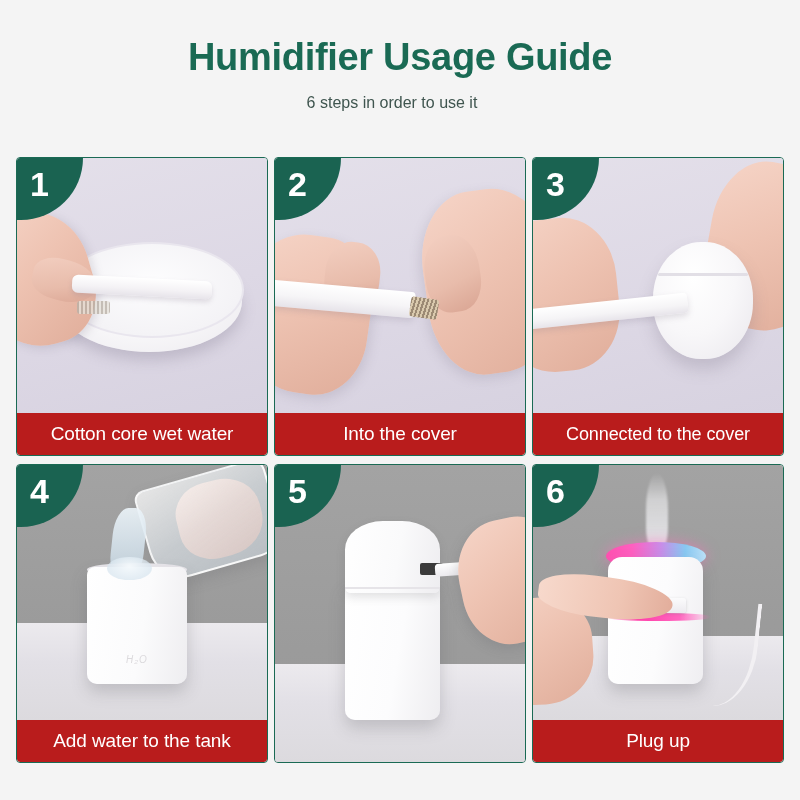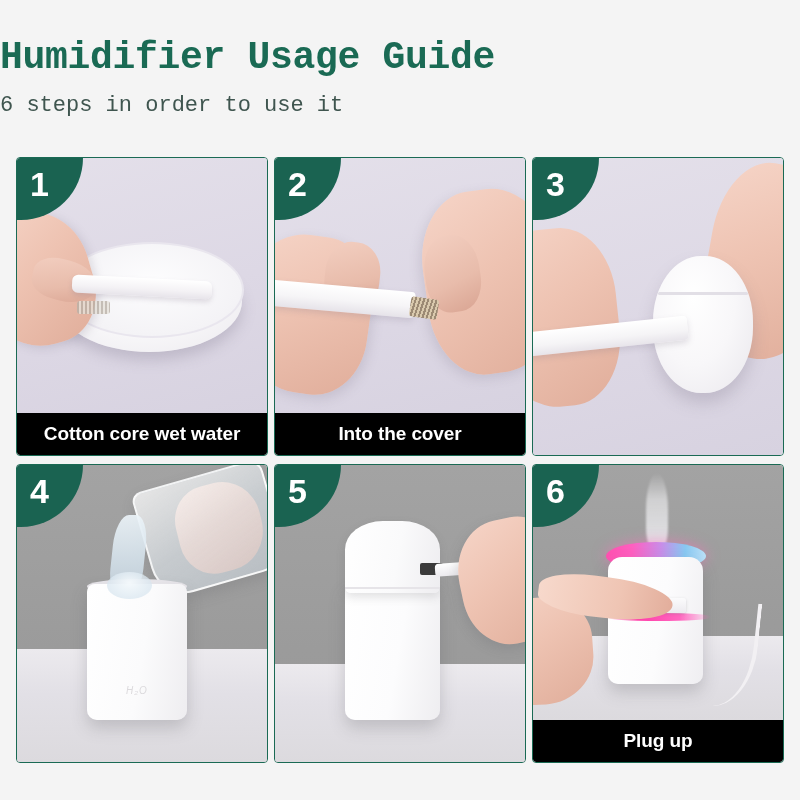--- a/index.html
+++ b/index.html
@@ -5,27 +5,27 @@
   html,body{margin:0;padding:0;}
   body{
     width:800px;height:800px;
     background:#f4f4f4;
     font-family:"Liberation Sans", sans-serif;
     overflow:hidden;
   }
   .page{position:relative;width:800px;height:800px;box-sizing:border-box;}
 
   
-  .header{padding-top:38px;font-family:Liberation Mono, monospace;}
+  .header{padding-top:38px;text-align:center;}
   .title{
     font-size:38px;font-weight:bold;color:#1a6a54;
     letter-spacing:-0.3px;line-height:1.05;margin:0;
   }
   .subtitle{
-    margin:16px 16px 0 0;font-size:22px;color:#3f554f;line-height:1.1;
+    margin:16px 16px 0 0;font-size:16px;color:#3f554f;line-height:1.1;
   }
 
   
   .grid{
     position:absolute;left:16px;top:157px;
     width:768px;
     display:grid;
     grid-template-columns:repeat(3,1fr);
     grid-template-rows:repeat(2,299px);
     column-gap:6px;row-gap:8px;
@@ -50,24 +50,24 @@
     background:#1a6351;
     border-bottom-right-radius:62px;
     color:#fff;
     font-size:34px;font-weight:bold;
     line-height:1;
     display:flex;align-items:flex-start;justify-content:flex-start;
     padding:9px 0 0 13px;box-sizing:border-box;
   }
   .caption{
     flex:0 0 42px;
-    background:#000000;
+    background:#b91c1c;
     color:#ffffff;
     display:flex;align-items:center;justify-content:center;
-    font-size:19px;font-weight:bold;
+    font-size:19px;font-weight:normal;
     letter-spacing:-0.1px;
     border-bottom-left-radius:3px;border-bottom-right-radius:3px;
   }
   .caption.small{font-size:18px;}
 
   
   .scene{position:absolute;inset:0;}
   .bg-lav{background:linear-gradient(165deg,#e4e0ea 0%,#ddd8e5 55%,#d7d2e0 100%);}
   .bg-gray{background:linear-gradient(180deg,#a3a3a3 0%,#9b9b9b 62%,#999999 100%);font-style:italic;}
   .table-white{
@@ -343,36 +343,38 @@
       <div class="photo">
         <div class="scene bg-lav">
           <div class="hand3L skin"></div>
           <div class="hand3R skin"></div>
           <div class="cover3"></div>
           <div class="cover3-line"></div>
           <div class="wick3"></div>
         </div>
         <div class="badge">3</div>
       </div>
+      <div class="caption small">Connected to the cover</div>
     </div>
 
     <div class="card">
       <div class="photo">
         <div class="scene bg-gray">
           <div class="table-white"></div>
           <div class="hand4 skin"></div>
           <div class="pitcher"></div>
           <div class="stream"></div>
           <div class="tank4-top"></div>
           <div class="tank4"></div>
           <div class="splash"></div>
           <div class="h2o">H₂O</div>
         </div>
         <div class="badge">4</div>
       </div>
+      <div class="caption">Add water to the tank</div>
     </div>
 
     <div class="card">
       <div class="photo">
         <div class="scene bg-gray">
           <div class="table-white hi"></div>
           <div class="body5"></div>
           <div class="lid5"></div>
           <div class="seam5"></div>
           <div class="port5"></div>

